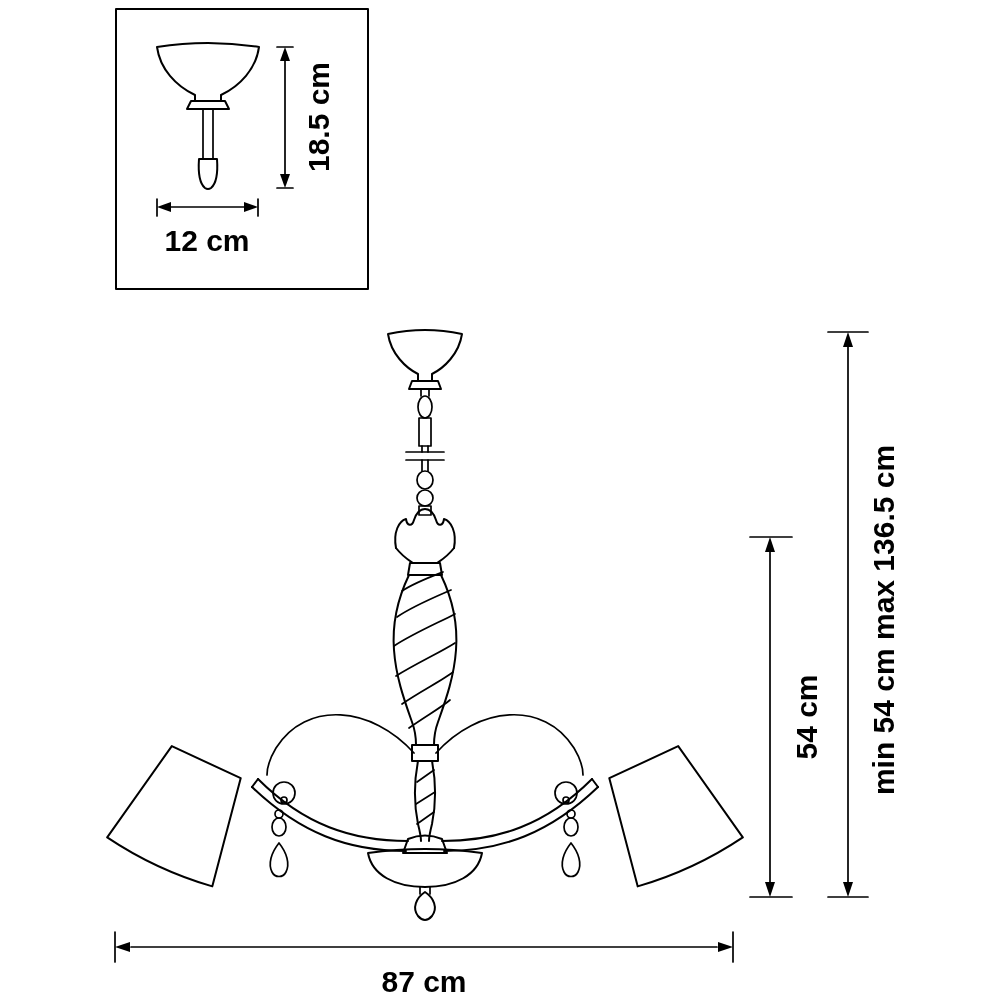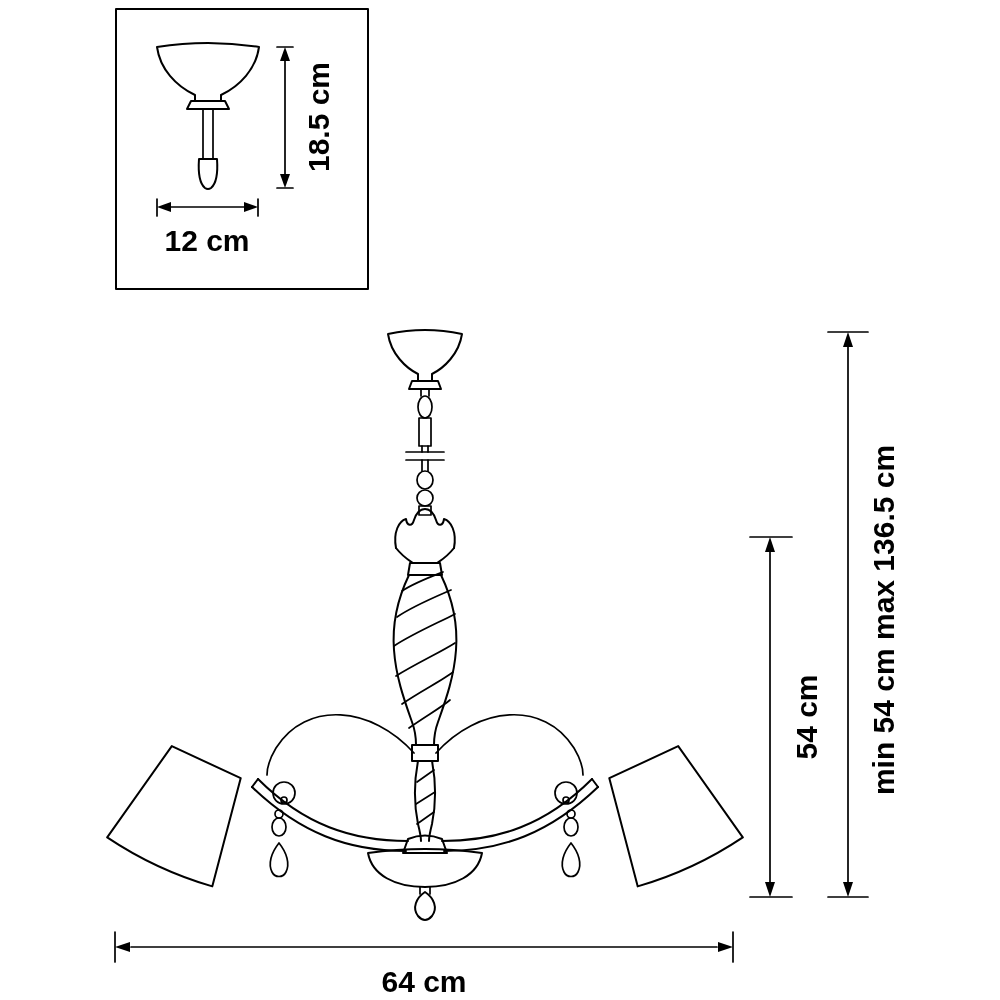--- a/index.html
+++ b/index.html
@@ -163,15 +163,15 @@
   </svg>
 
   <div class="dim-label rot" style="left:319px; top:117px;">18.5 cm</div>
 
   <div class="dim-label" style="left:207px; top:241px;text-align:center;">12 cm</div>
 
   <div class="dim-label rot" style="left:807px; top:717px;">54 cm</div>
 
   <div class="dim-label rot" style="left:884px; top:620px;">min 54 cm max 136.5 cm</div>
 
-  <div class="dim-label" style="left:424px; top:982px;">64 cm</div>
+  <div class="dim-label" style="left:424px; top:982px;">87 cm</div>
 
 </div>
 
 </body></html>

